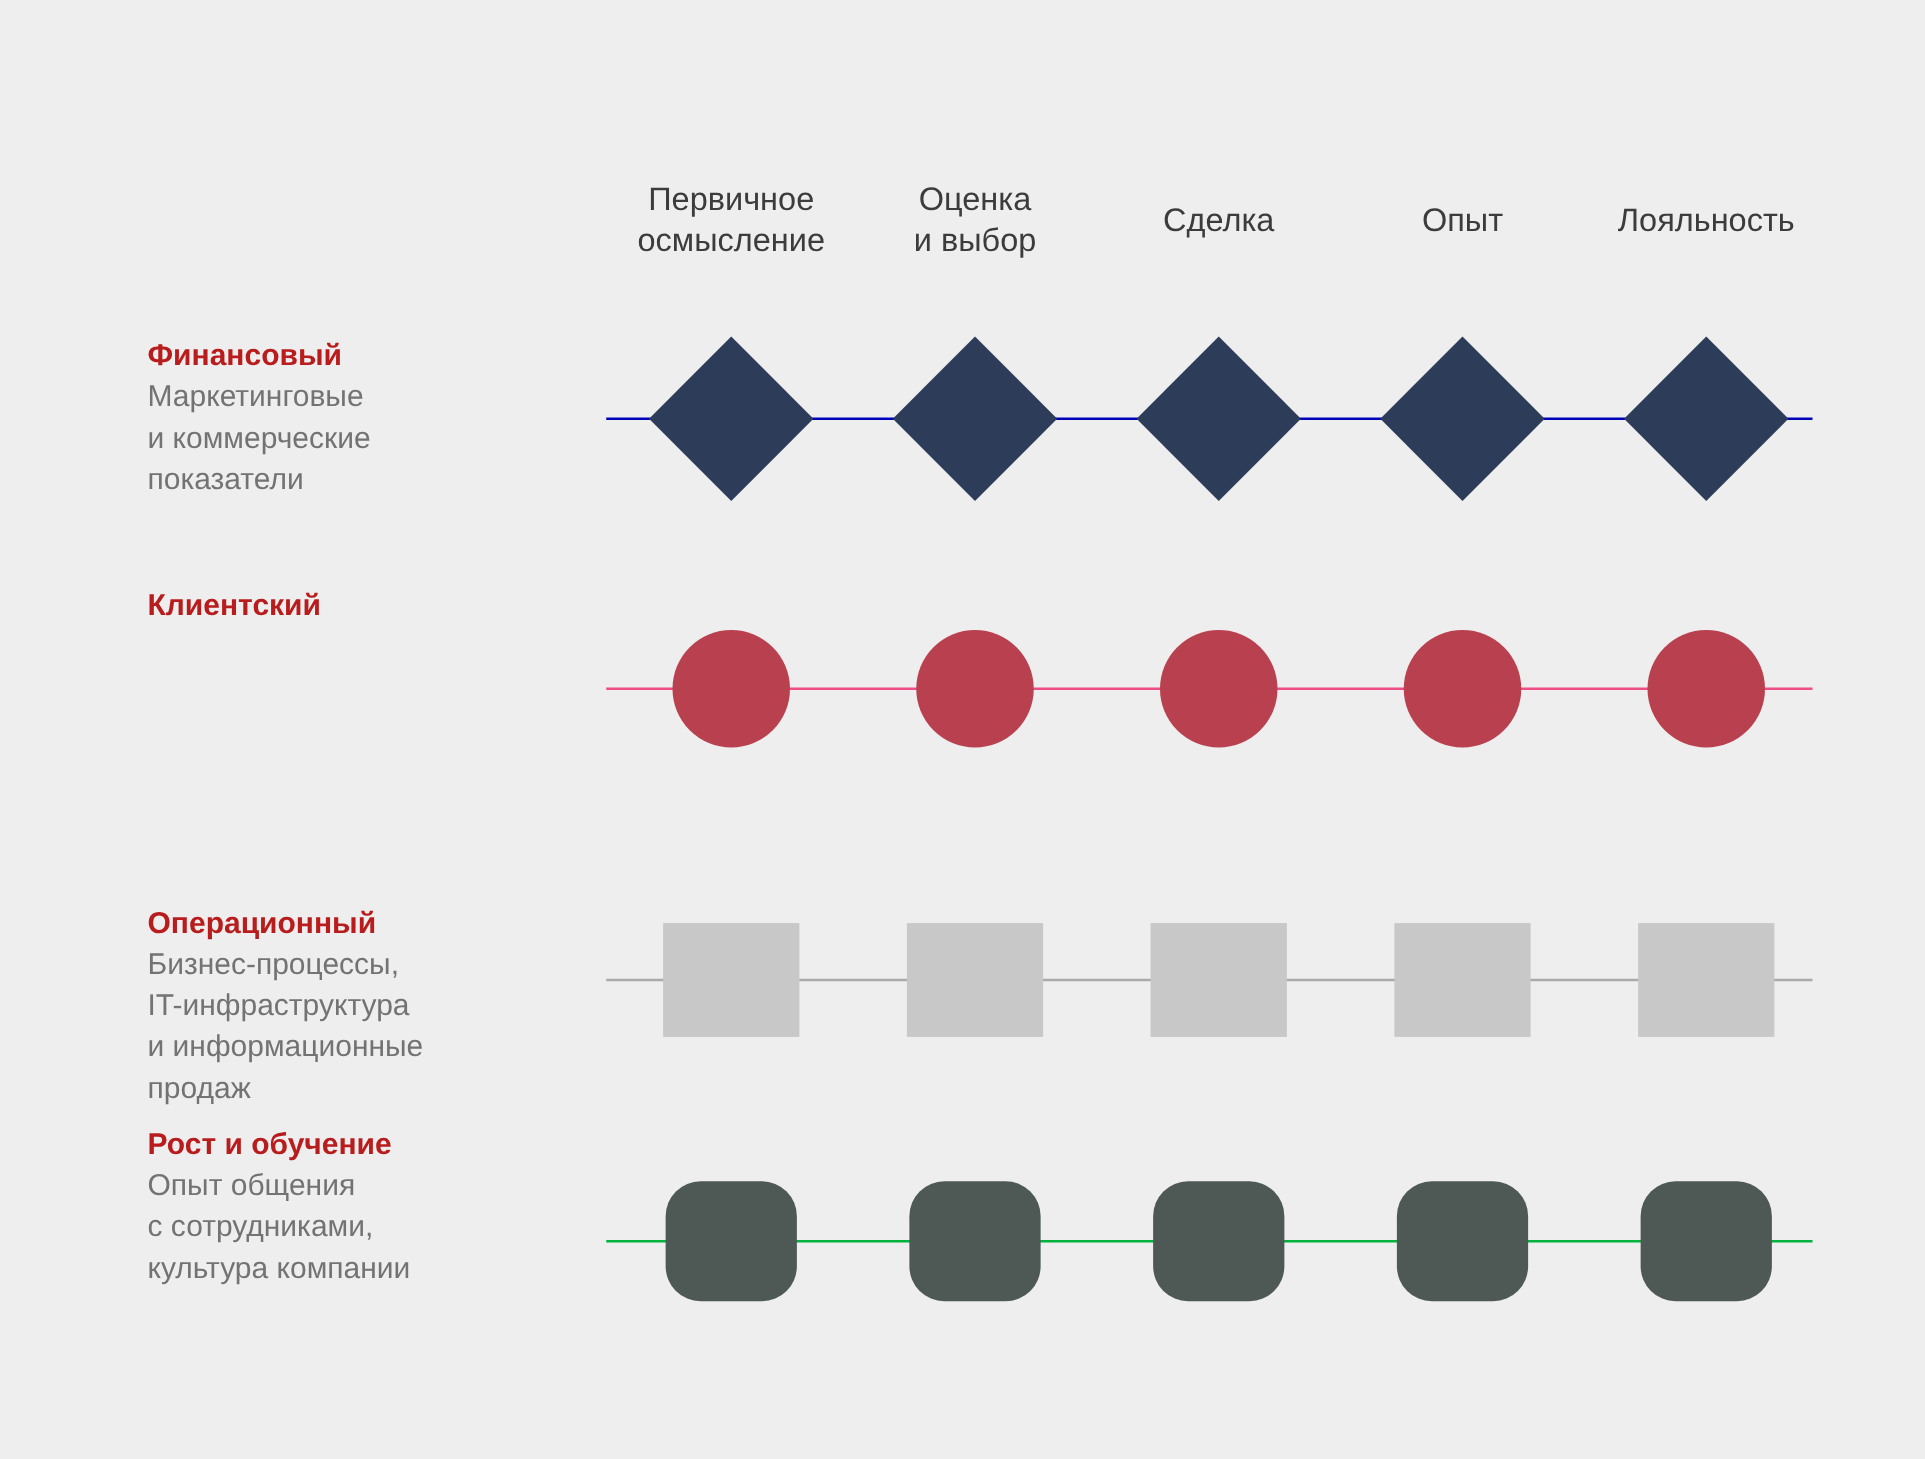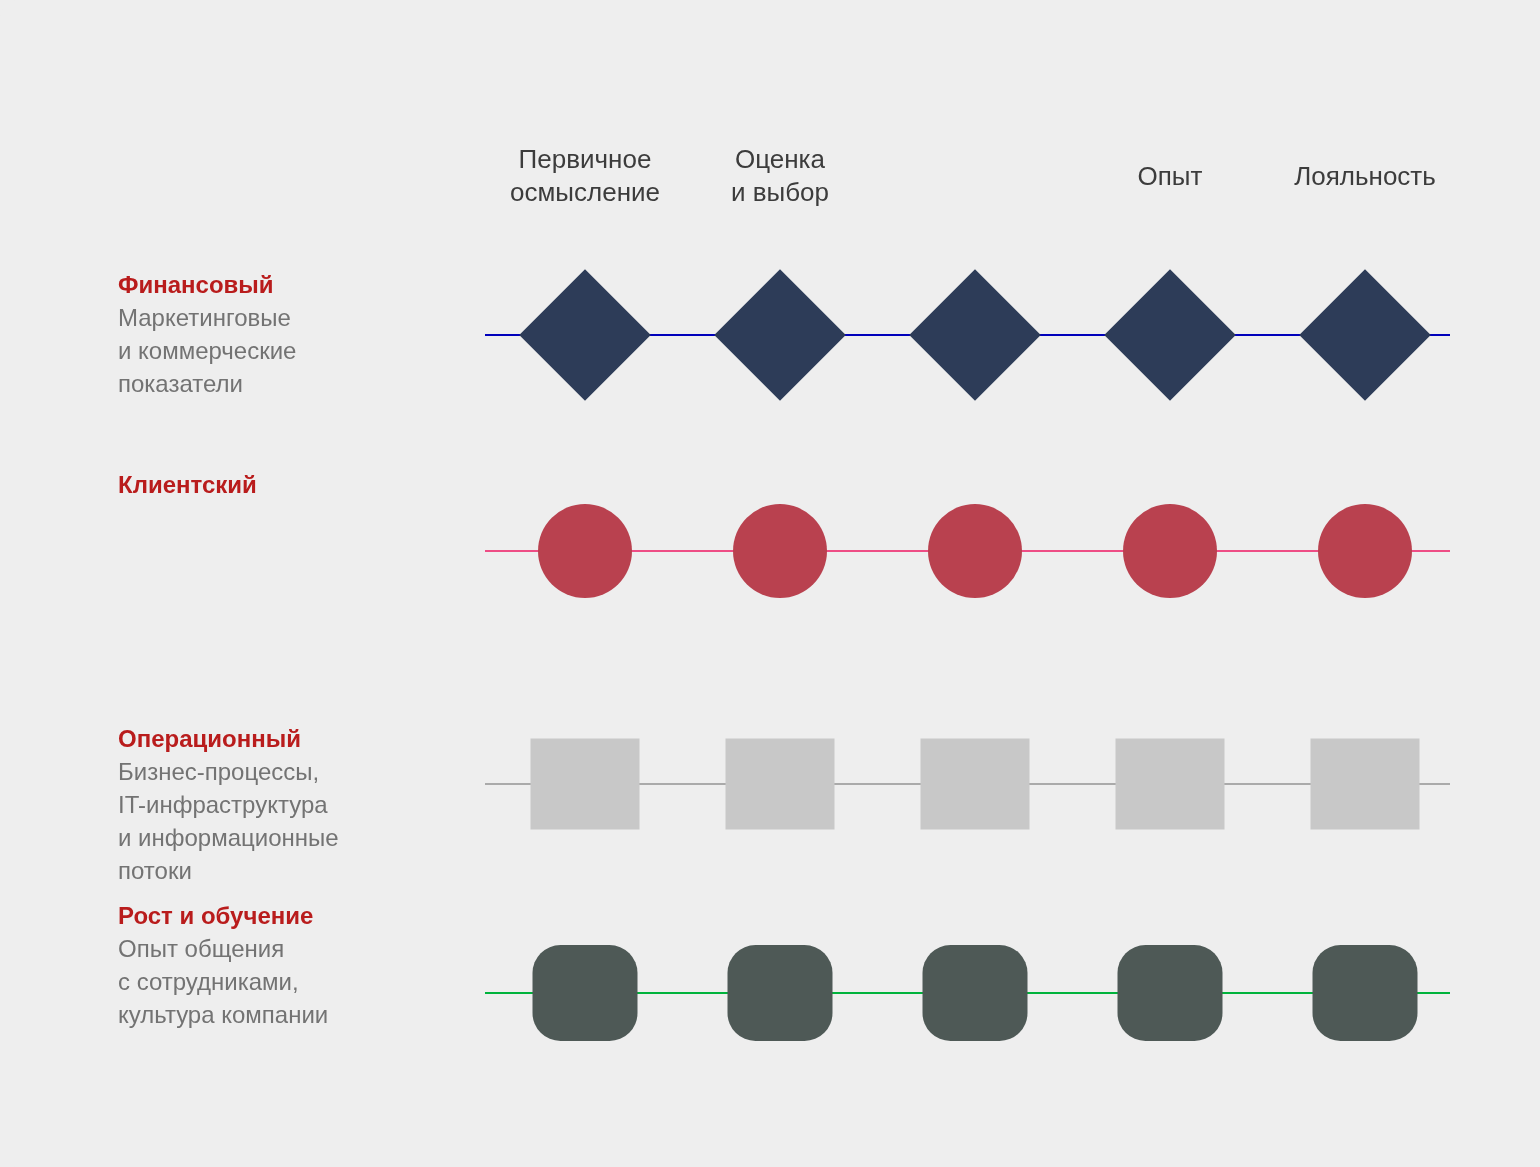--- a/index.html
+++ b/index.html
@@ -100,20 +100,23 @@
 <div id="canvas">
 
   <div class="col-header" style="left:470px; top:110px;">
     <span>Первичное
 осмысление</span>
   </div>
   <div class="col-header" style="left:665px; top:110px;">
     <span>Оценка
 и выбор</span>
   </div>
+  <div class="col-header" style="left:860px; top:127px;">
+    <span>Сделка</span>
+  </div>
   <div class="col-header" style="left:1250px; top:127px;">
     <span>Лояльность</span>
   </div>
   <div class="col-header" style="left:1055px; top:127px;">
     <span>Опыт</span>
   </div>
 
   <div class="row-label" style="top:268px;">
     <p class="row-title">Финансовый</p>
     <p class="row-desc">Маркетинговые
@@ -135,21 +138,21 @@
   <div class="node node-circle" style="left:780px; top:551px;"></div>
   <div class="node node-circle" style="left:975px; top:551px;"></div>
   <div class="node node-circle" style="left:1170px; top:551px;"></div>
   <div class="node node-circle" style="left:1365px; top:551px;"></div>
 
   <div class="row-label" style="top:701px;margin-top:21px;">
     <p class="row-title">Операционный</p>
     <p class="row-desc">Бизнес-процессы,
 IT-инфраструктура
 и информационные
-потоки</p>
+продаж</p>
   </div>
   <div class="track-line" style="top:783px; background:#aaaaaa;"></div>
   <div class="node node-square" style="left:585px; top:784px;"></div>
   <div class="node node-square" style="left:780px; top:784px;"></div>
   <div class="node node-square" style="left:975px; top:784px;"></div>
   <div class="node node-square" style="left:1170px; top:784px;"></div>
   <div class="node node-square" style="left:1365px; top:784px;"></div>
 
   <div class="row-label" style="top:899px;">
     <p class="row-title">Рост и обучение</p>

